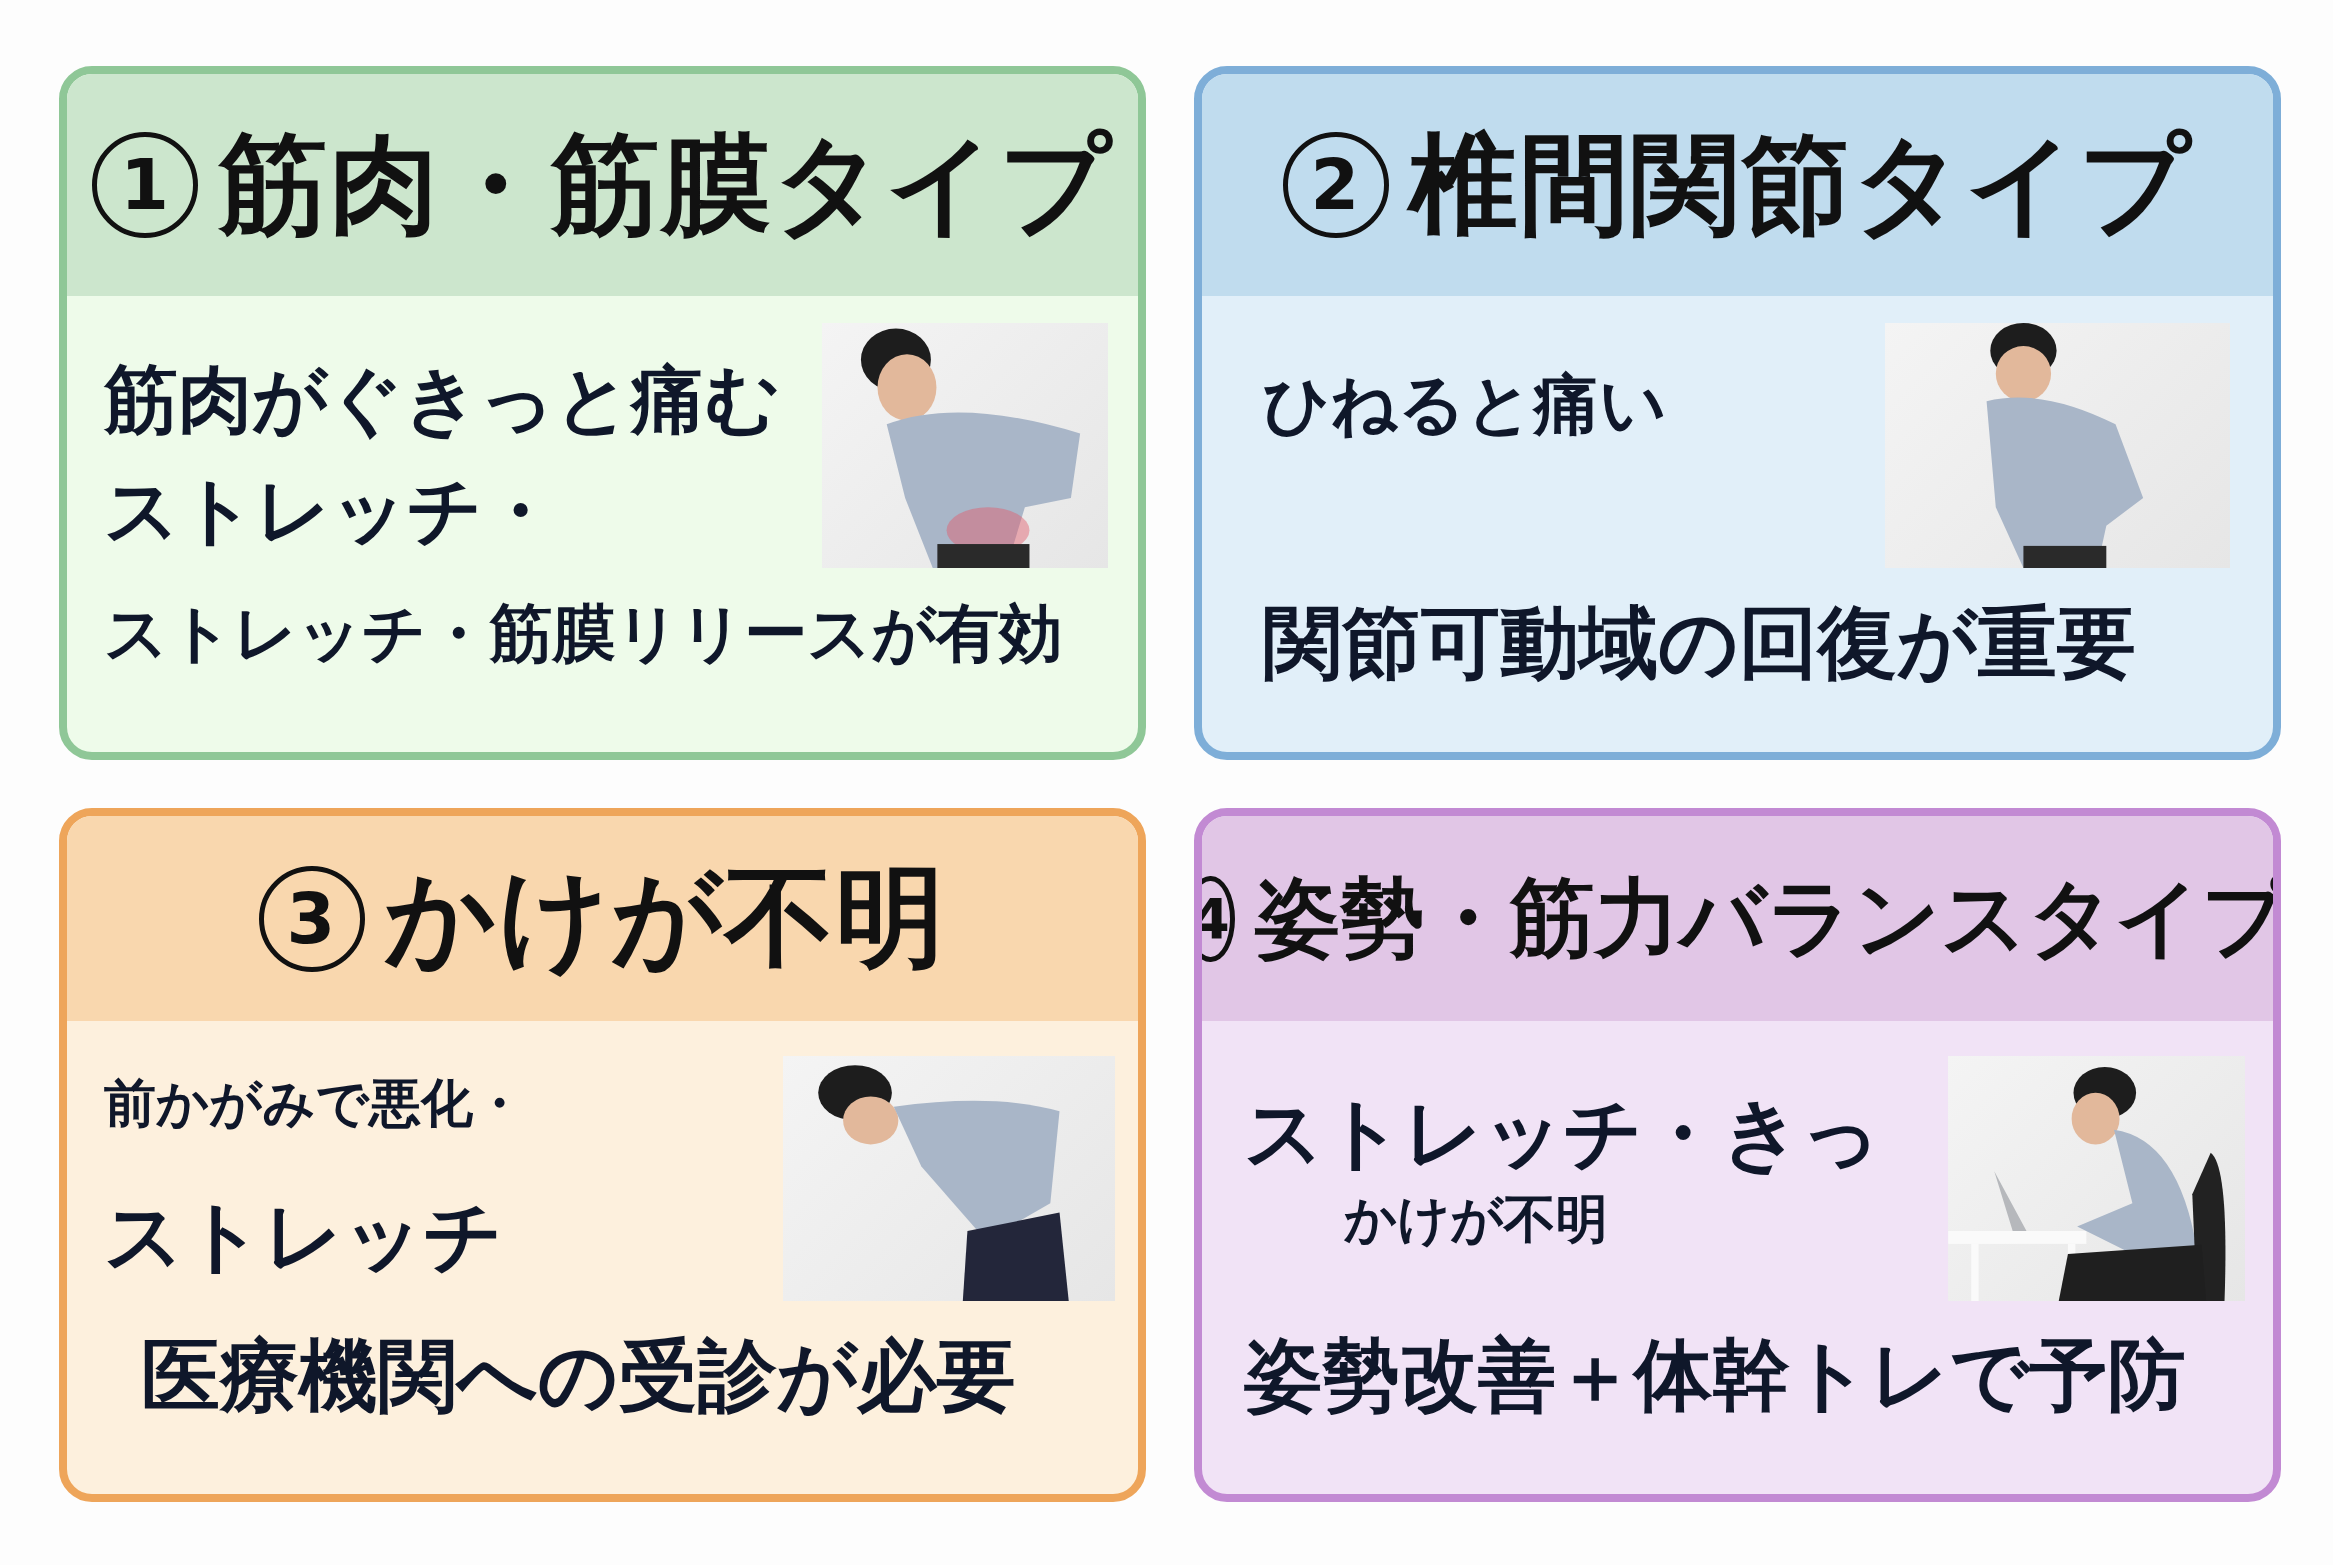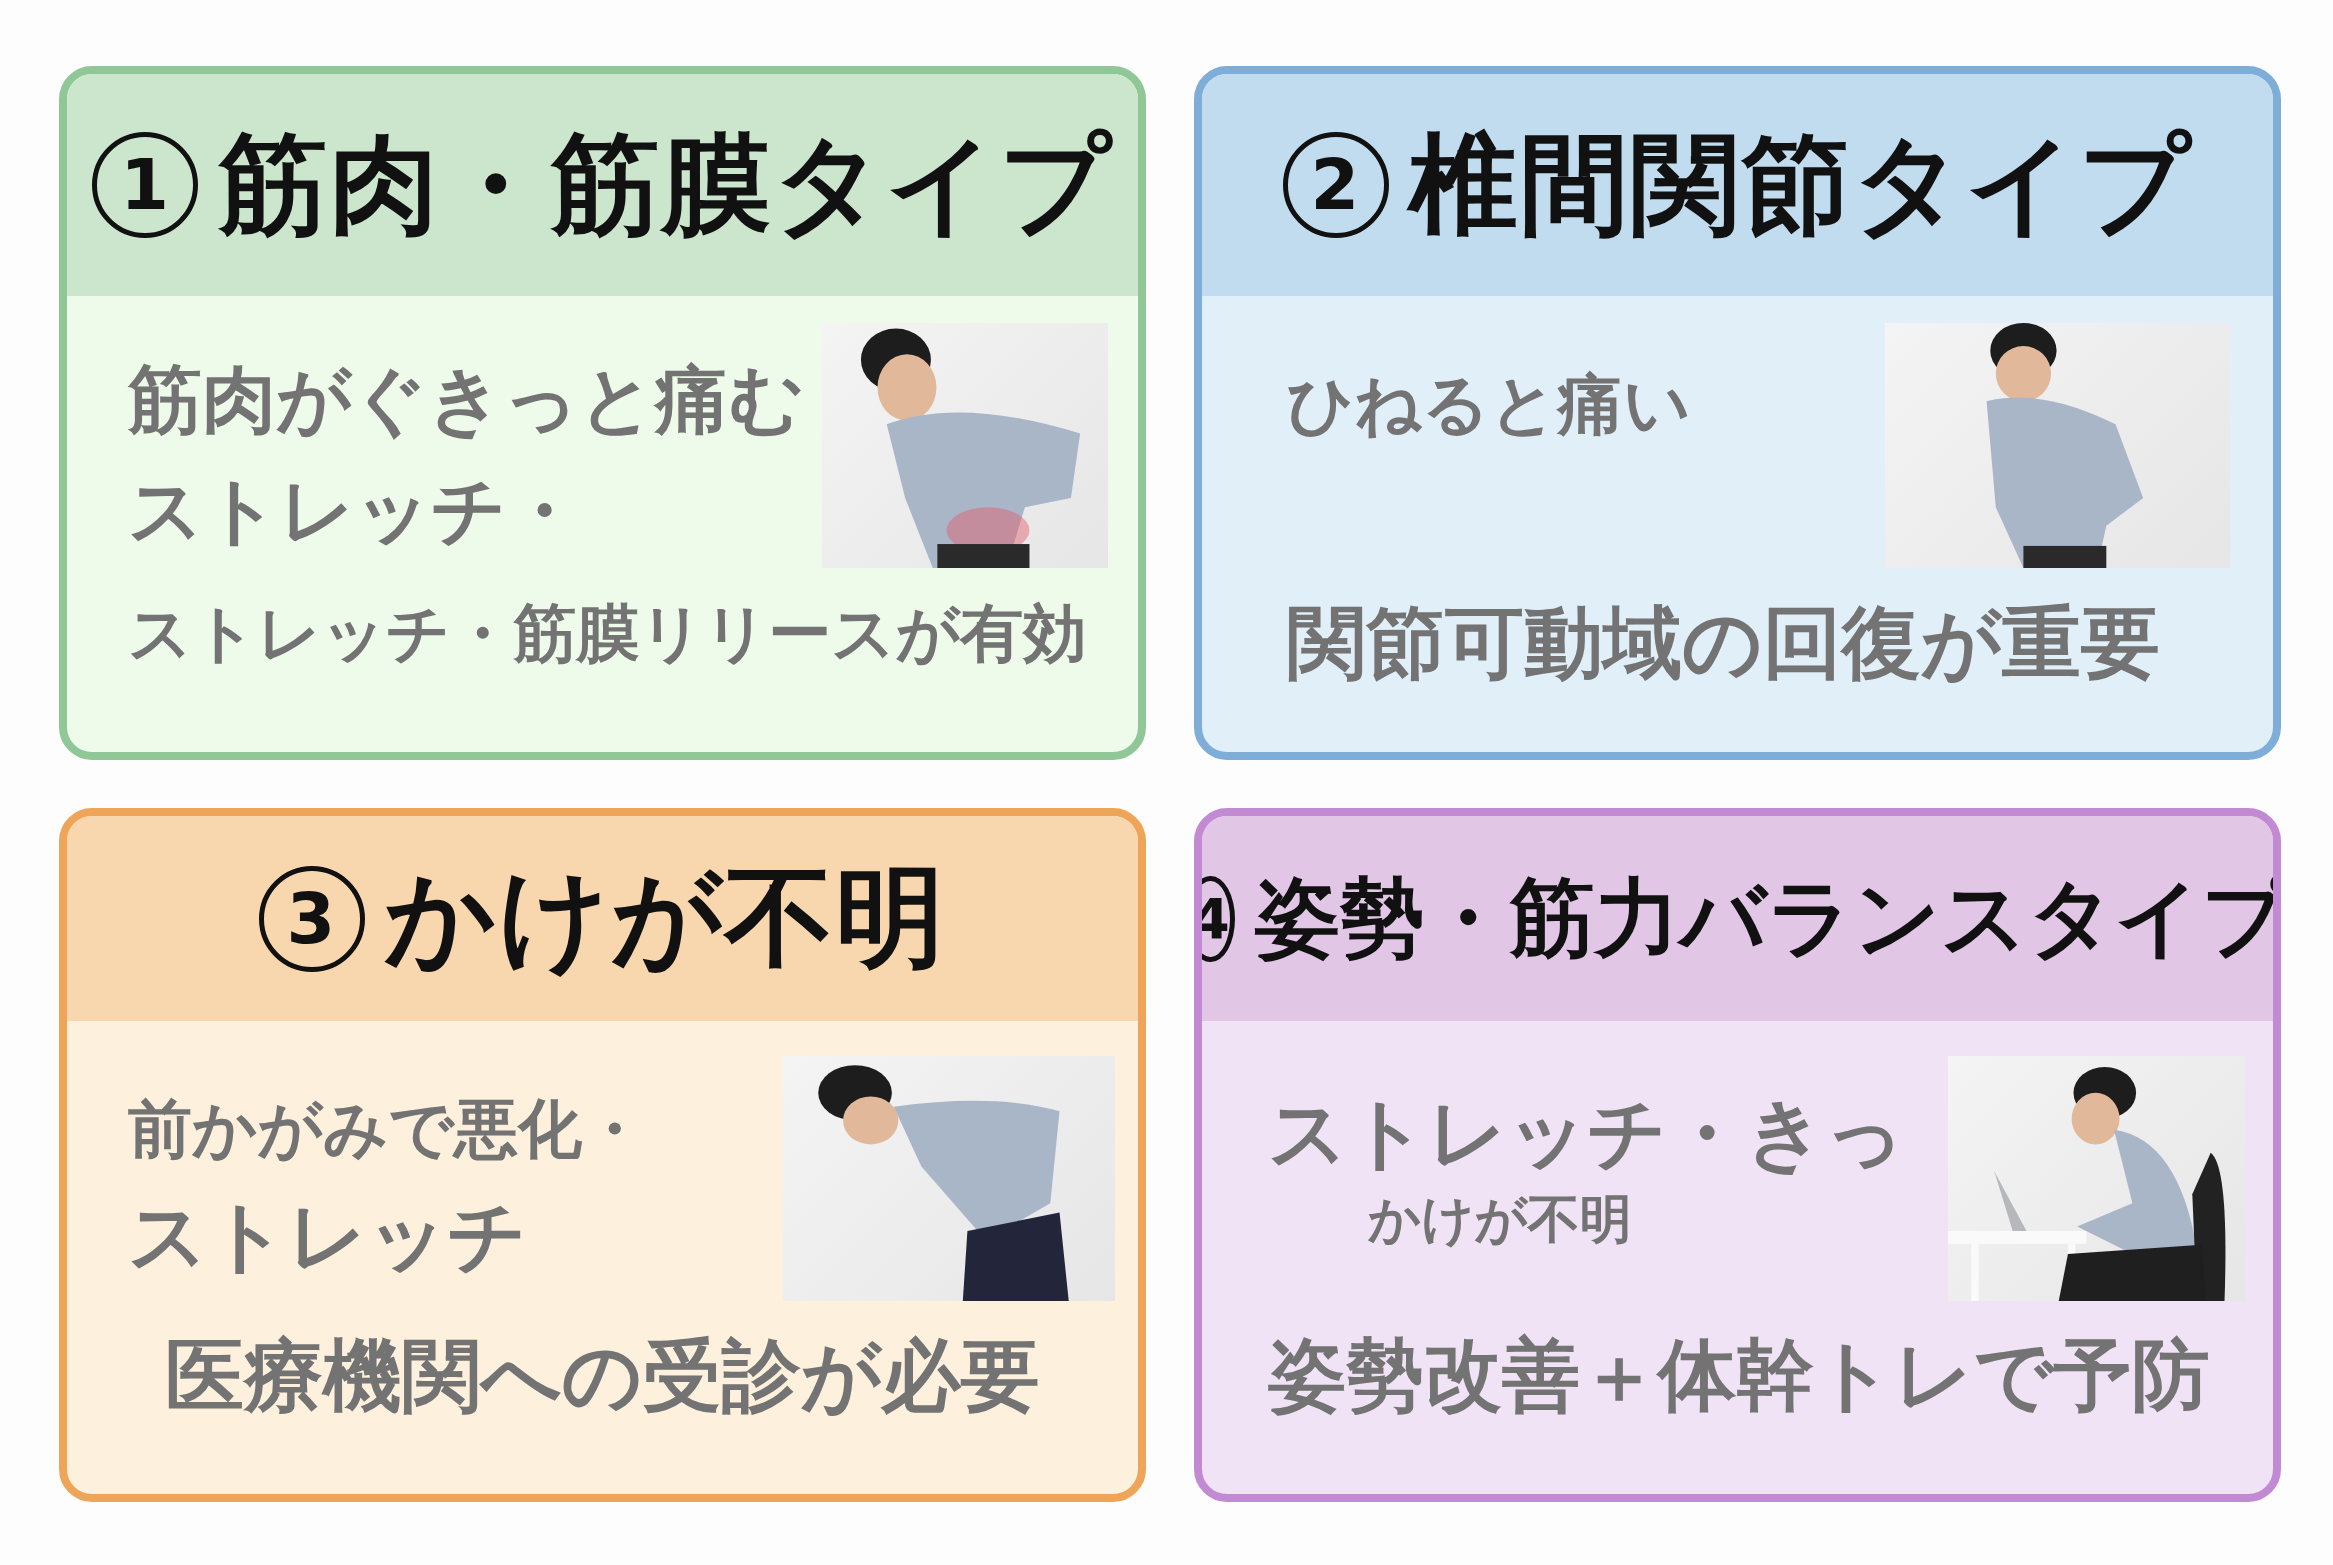--- a/index.html
+++ b/index.html
@@ -17,21 +17,21 @@
   .hdr { position:absolute; left:0; top:0; right:0; display:flex; align-items:center; justify-content:center;
          font-weight:bold; color:#111; white-space:nowrap; }
   .p1 .hdr { height:222px; background:#cce6cd; font-size:109px; letter-spacing:1.8px; }
   .p2 .hdr { height:222px; background:#c0dcee; font-size:109px; letter-spacing:1.8px; }
   .p3 .hdr { height:205px; background:#f9d7ae; font-size:109px; letter-spacing:1.8px; }
   .p4 .hdr { height:205px; background:#e1c6e6; font-size:85px; }
   .num { display:inline-flex; align-items:center; justify-content:center; border:5.5px solid #111; border-radius:50%;
          font-weight:bold; margin-right:20px; }
   .p1 .num, .p2 .num, .p3 .num { width:96px; height:96px; font-size:70px; }
   .p4 .num { width:76px; height:76px; font-size:55px; }
-  .txt { position:absolute; font-weight:bold; color:#737373; white-space:nowrap;margin-left:24px; }
+  .txt { position:absolute; font-weight:bold; color:#0f172a; white-space:nowrap; }
   .photo { position:absolute; background:linear-gradient(135deg,#f4f4f4,#e6e6e6); overflow:hidden; }
   .photo svg { width:100%; height:100%; display:block; }
 </style>
 </head>
 <body>
 
 <div class="panel p1">
   <div class="hdr">
     <span class="num">1</span>
     <span>筋肉・筋膜タイプ</span>
@@ -65,21 +65,21 @@
       <rect x="150" y="242" width="90" height="24" fill="#2a2a2a"></rect>
     </svg>
   </div>
 </div>
 
 <div class="panel p3">
   <div class="hdr">
     <span class="num">3</span>
     <span>かけが不明</span>
   </div>
-  <div class="txt" style="left:37px;top:270px;font-size:64px;">前かがみで悪化・</div>
+  <div class="txt" style="left:37px;top:253px;font-size:52px;">前かがみで悪化・</div>
   <div class="txt" style="left:37px;top:369px;font-size:78px;">ストレッチ</div>
   <div class="txt" style="left:74px;top:508px;font-size:79px;">医療機関への受診が必要</div>
   <div class="photo" style="left:716px;top:240px;width:332px;height:245px;">
     <svg viewBox="0 0 360 266">
       <ellipse cx="78" cy="40" rx="40" ry="30" fill="#1d1d1d"></ellipse>
       <ellipse cx="95" cy="70" rx="30" ry="26" fill="#e2b89b"></ellipse>
       <path d="M120 55 Q230 40 300 60 L290 160 L220 200 L150 120 Z" fill="#a9b6c8"></path>
       <path d="M200 190 L300 170 L310 266 L195 266 Z" fill="#23263a"></path>
     </svg>
   </div>

